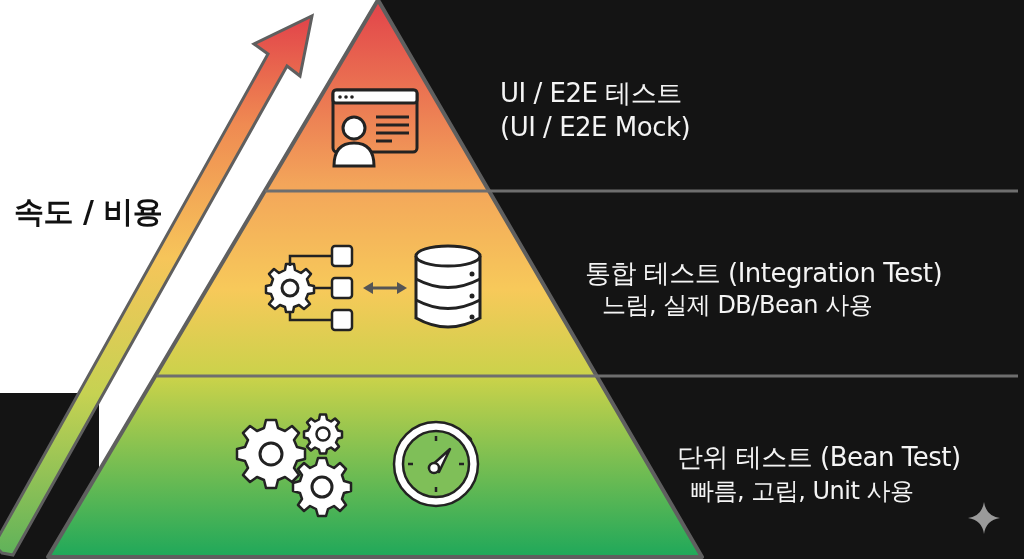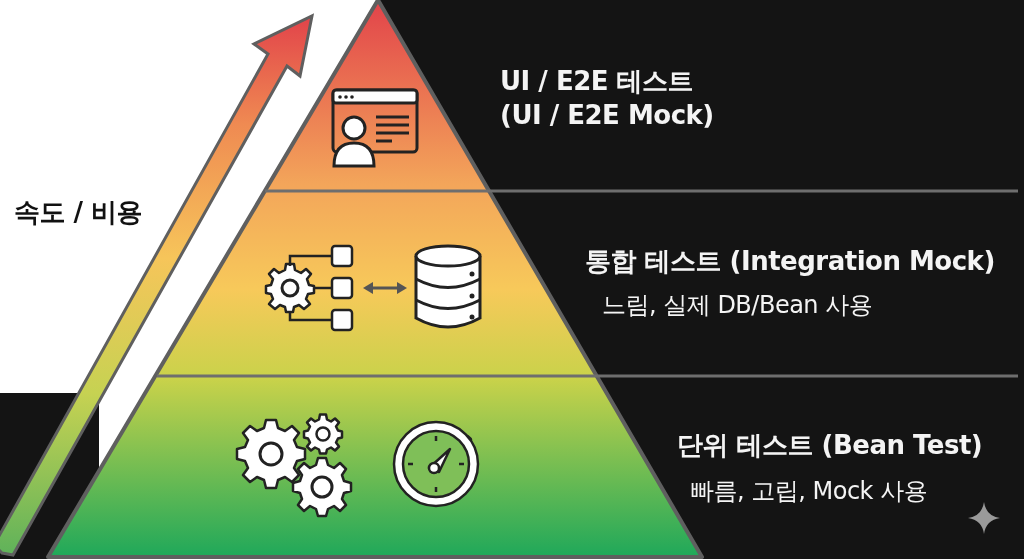--- a/index.html
+++ b/index.html
@@ -9,25 +9,25 @@
       position: relative;
       font-family: "DejaVu Sans", "Liberation Sans", sans-serif;
     }
     #scene { position: absolute; left: 0; top: 0; width: 1024px; height: 559px; }
     .label {
       position: absolute;
       color: #f4f4f4;
       white-space: nowrap;
       letter-spacing: -0.5px;
     }
-    .title { font-size: 26px; font-weight: bold; line-height: 34px; }
+    .title { font-size: 26px; font-weight: normal; line-height: 34px; margin-top: 12px; }
     .sub { font-size: 24px; line-height: 26px; }
     #side-label {
       position: absolute; left: 14px; top: 194px;
-      color: #111; font-size: 26px; font-weight: bold; line-height: 36px;
+      color: #111; font-size: 30px; font-weight: bold; line-height: 36px;
       letter-spacing: -0.5px;
     }
     #sparkle { position: absolute; left: 966px; top: 500px; width: 36px; height: 36px; }
   </style>
 </head>
 <body>
 
 <svg id="scene" viewBox="0 0 1024 559" xmlns="http://www.w3.org/2000/svg">
   <defs>
     <linearGradient id="pyrGrad" x1="0" y1="0" x2="0" y2="1">
@@ -135,21 +135,21 @@
 
 <div id="side-label">
   <div>속도 / 비용</div>
 </div>
 
 <div class="label title" style="left:500px; top:64px;">
   <div>UI / E2E 테스트</div>
   <div>(UI / E2E Mock)</div>
 </div>
 
-<div class="label title" style="left:585px; top:244px;">통합 테스트 (Integration Mock)</div>
+<div class="label title" style="left:585px; top:244px;">통합 테스트 (Integration Test)</div>
 <div class="label sub" style="left:602px; top:292px;">느림, 실제 DB/Bean 사용</div>
 
 <div class="label title" style="left:677px; top:428px;">단위 테스트 (Bean Test)</div>
-<div class="label sub" style="left:690px; top:478px;">빠름, 고립, Mock 사용</div>
+<div class="label sub" style="left:690px; top:478px;">빠름, 고립, Unit 사용</div>
 
 <svg id="sparkle" viewBox="0 0 36 36" xmlns="http://www.w3.org/2000/svg">
   <path d="M18,2 Q20,16 34,18 Q20,20 18,34 Q16,20 2,18 Q16,16 18,2 Z" fill="#9a9a9a"></path>
 </svg>
 
 </body></html>

